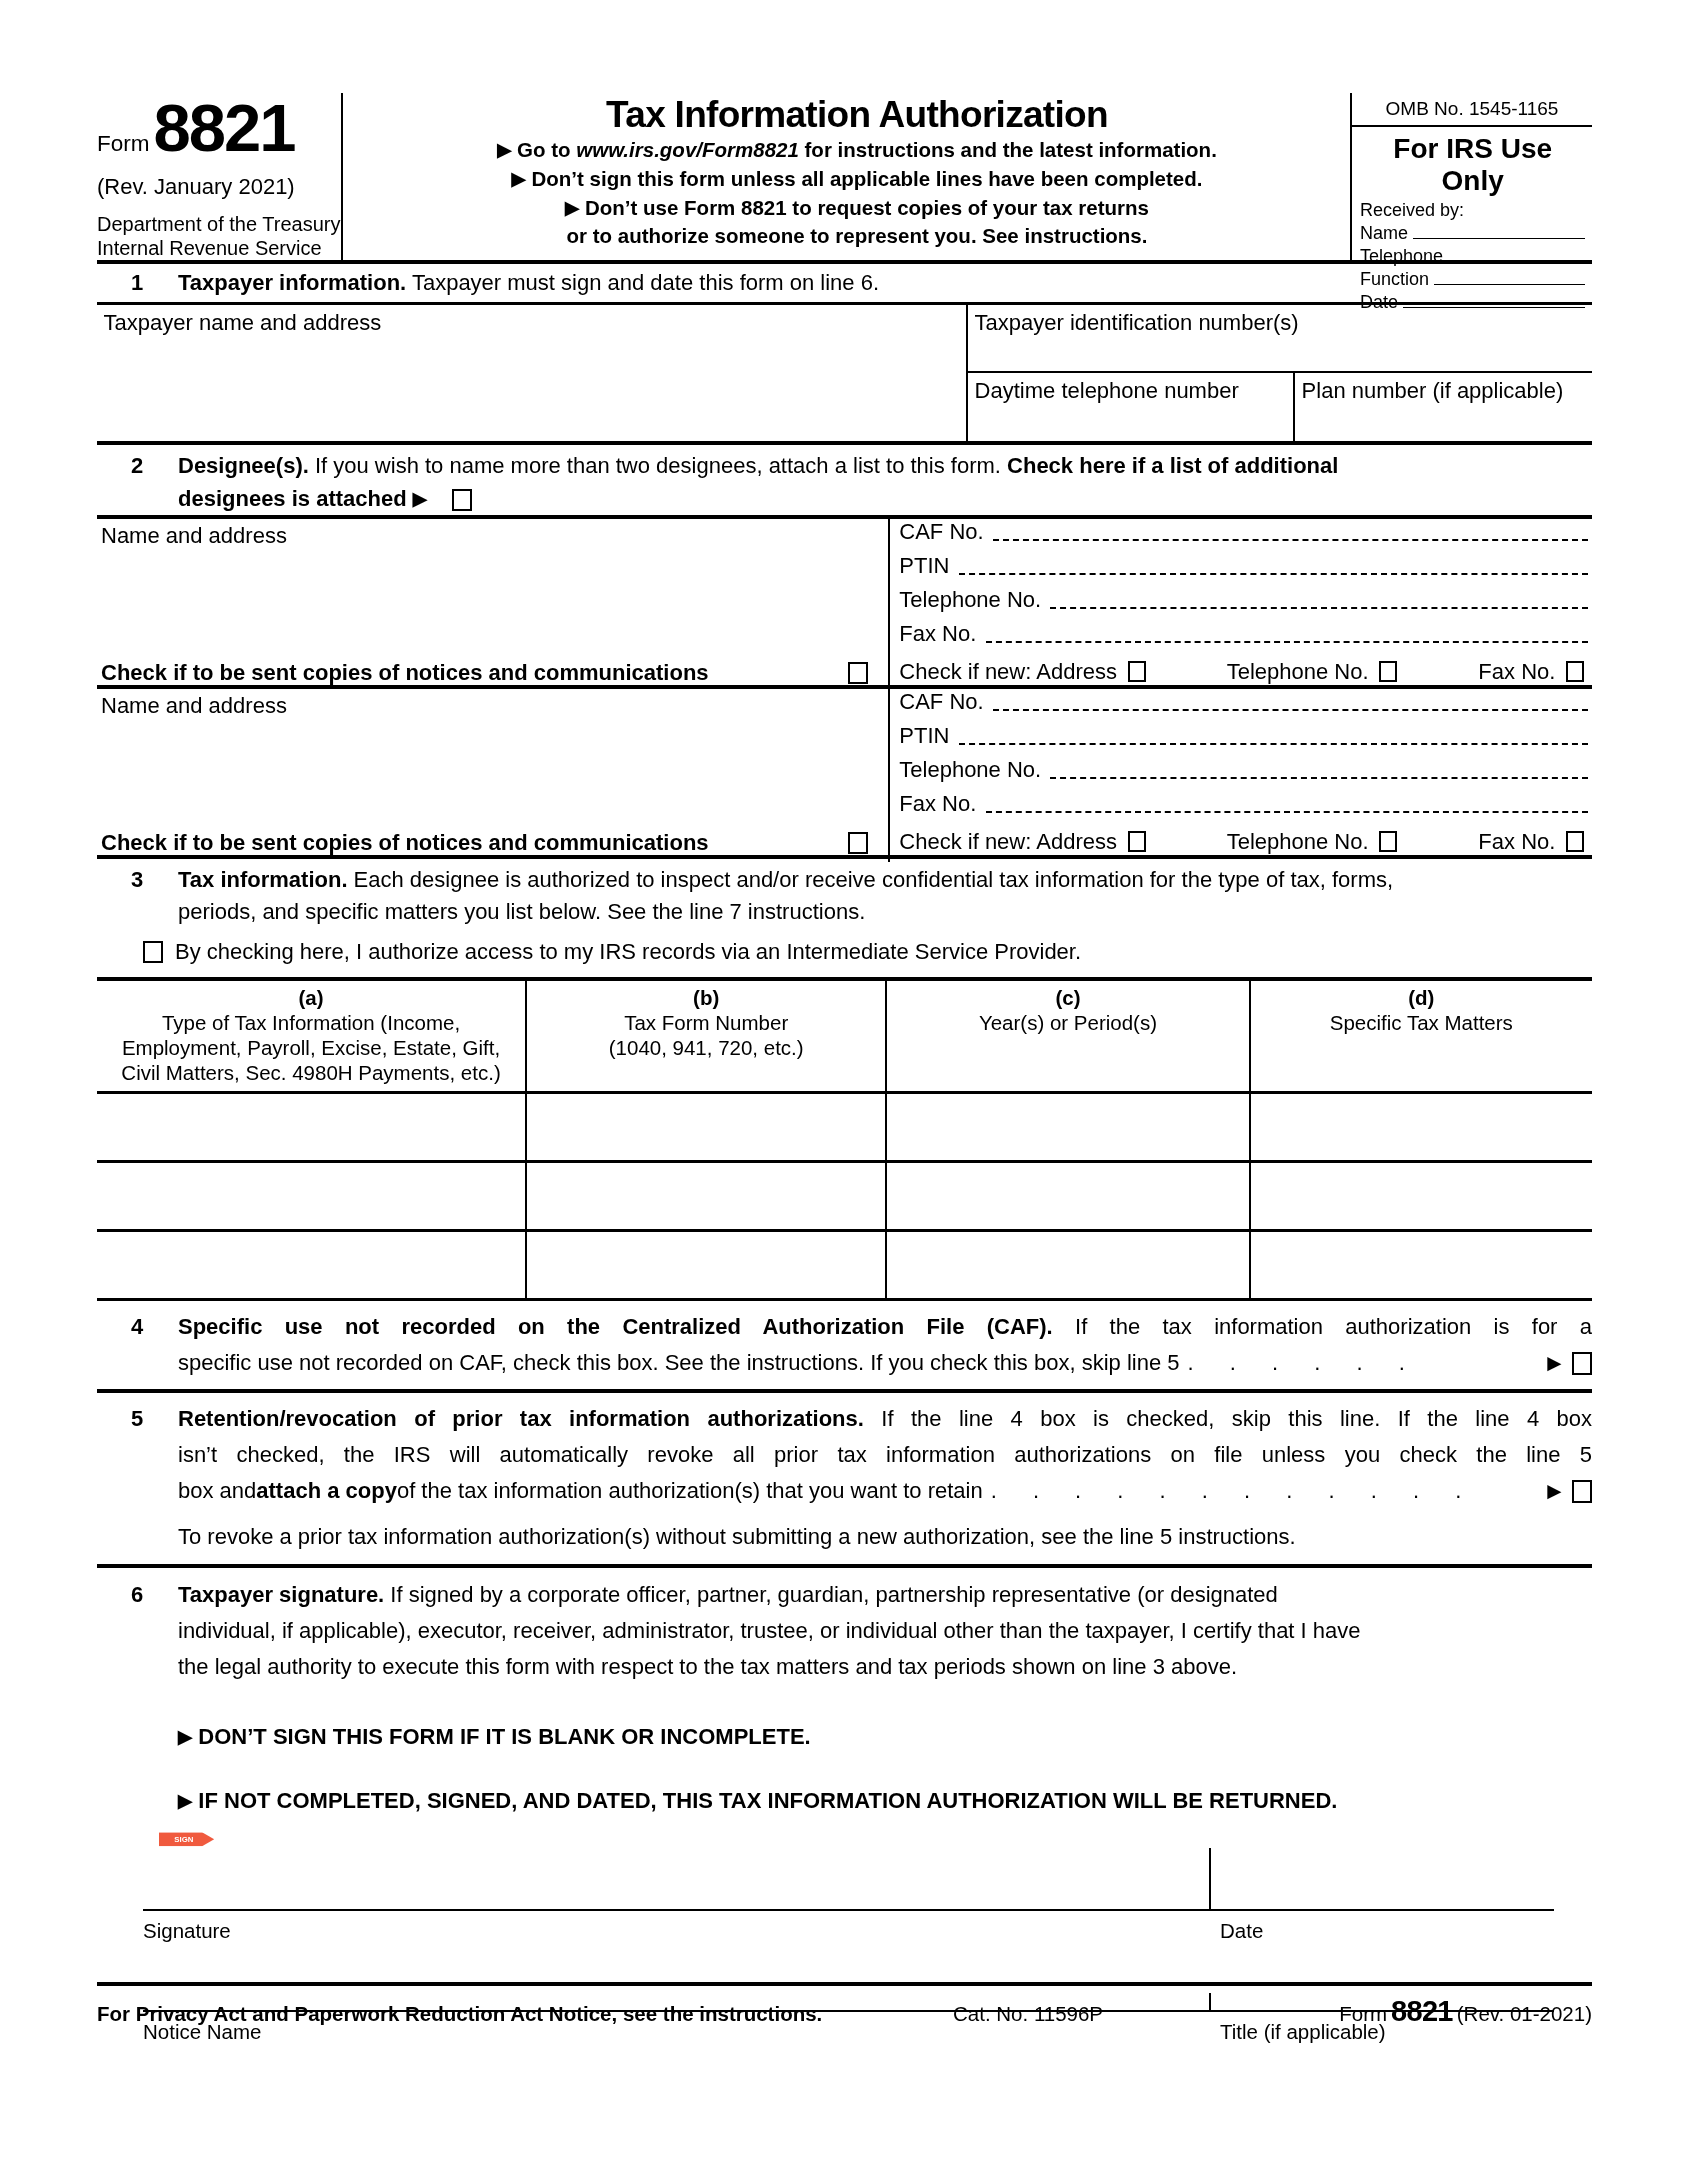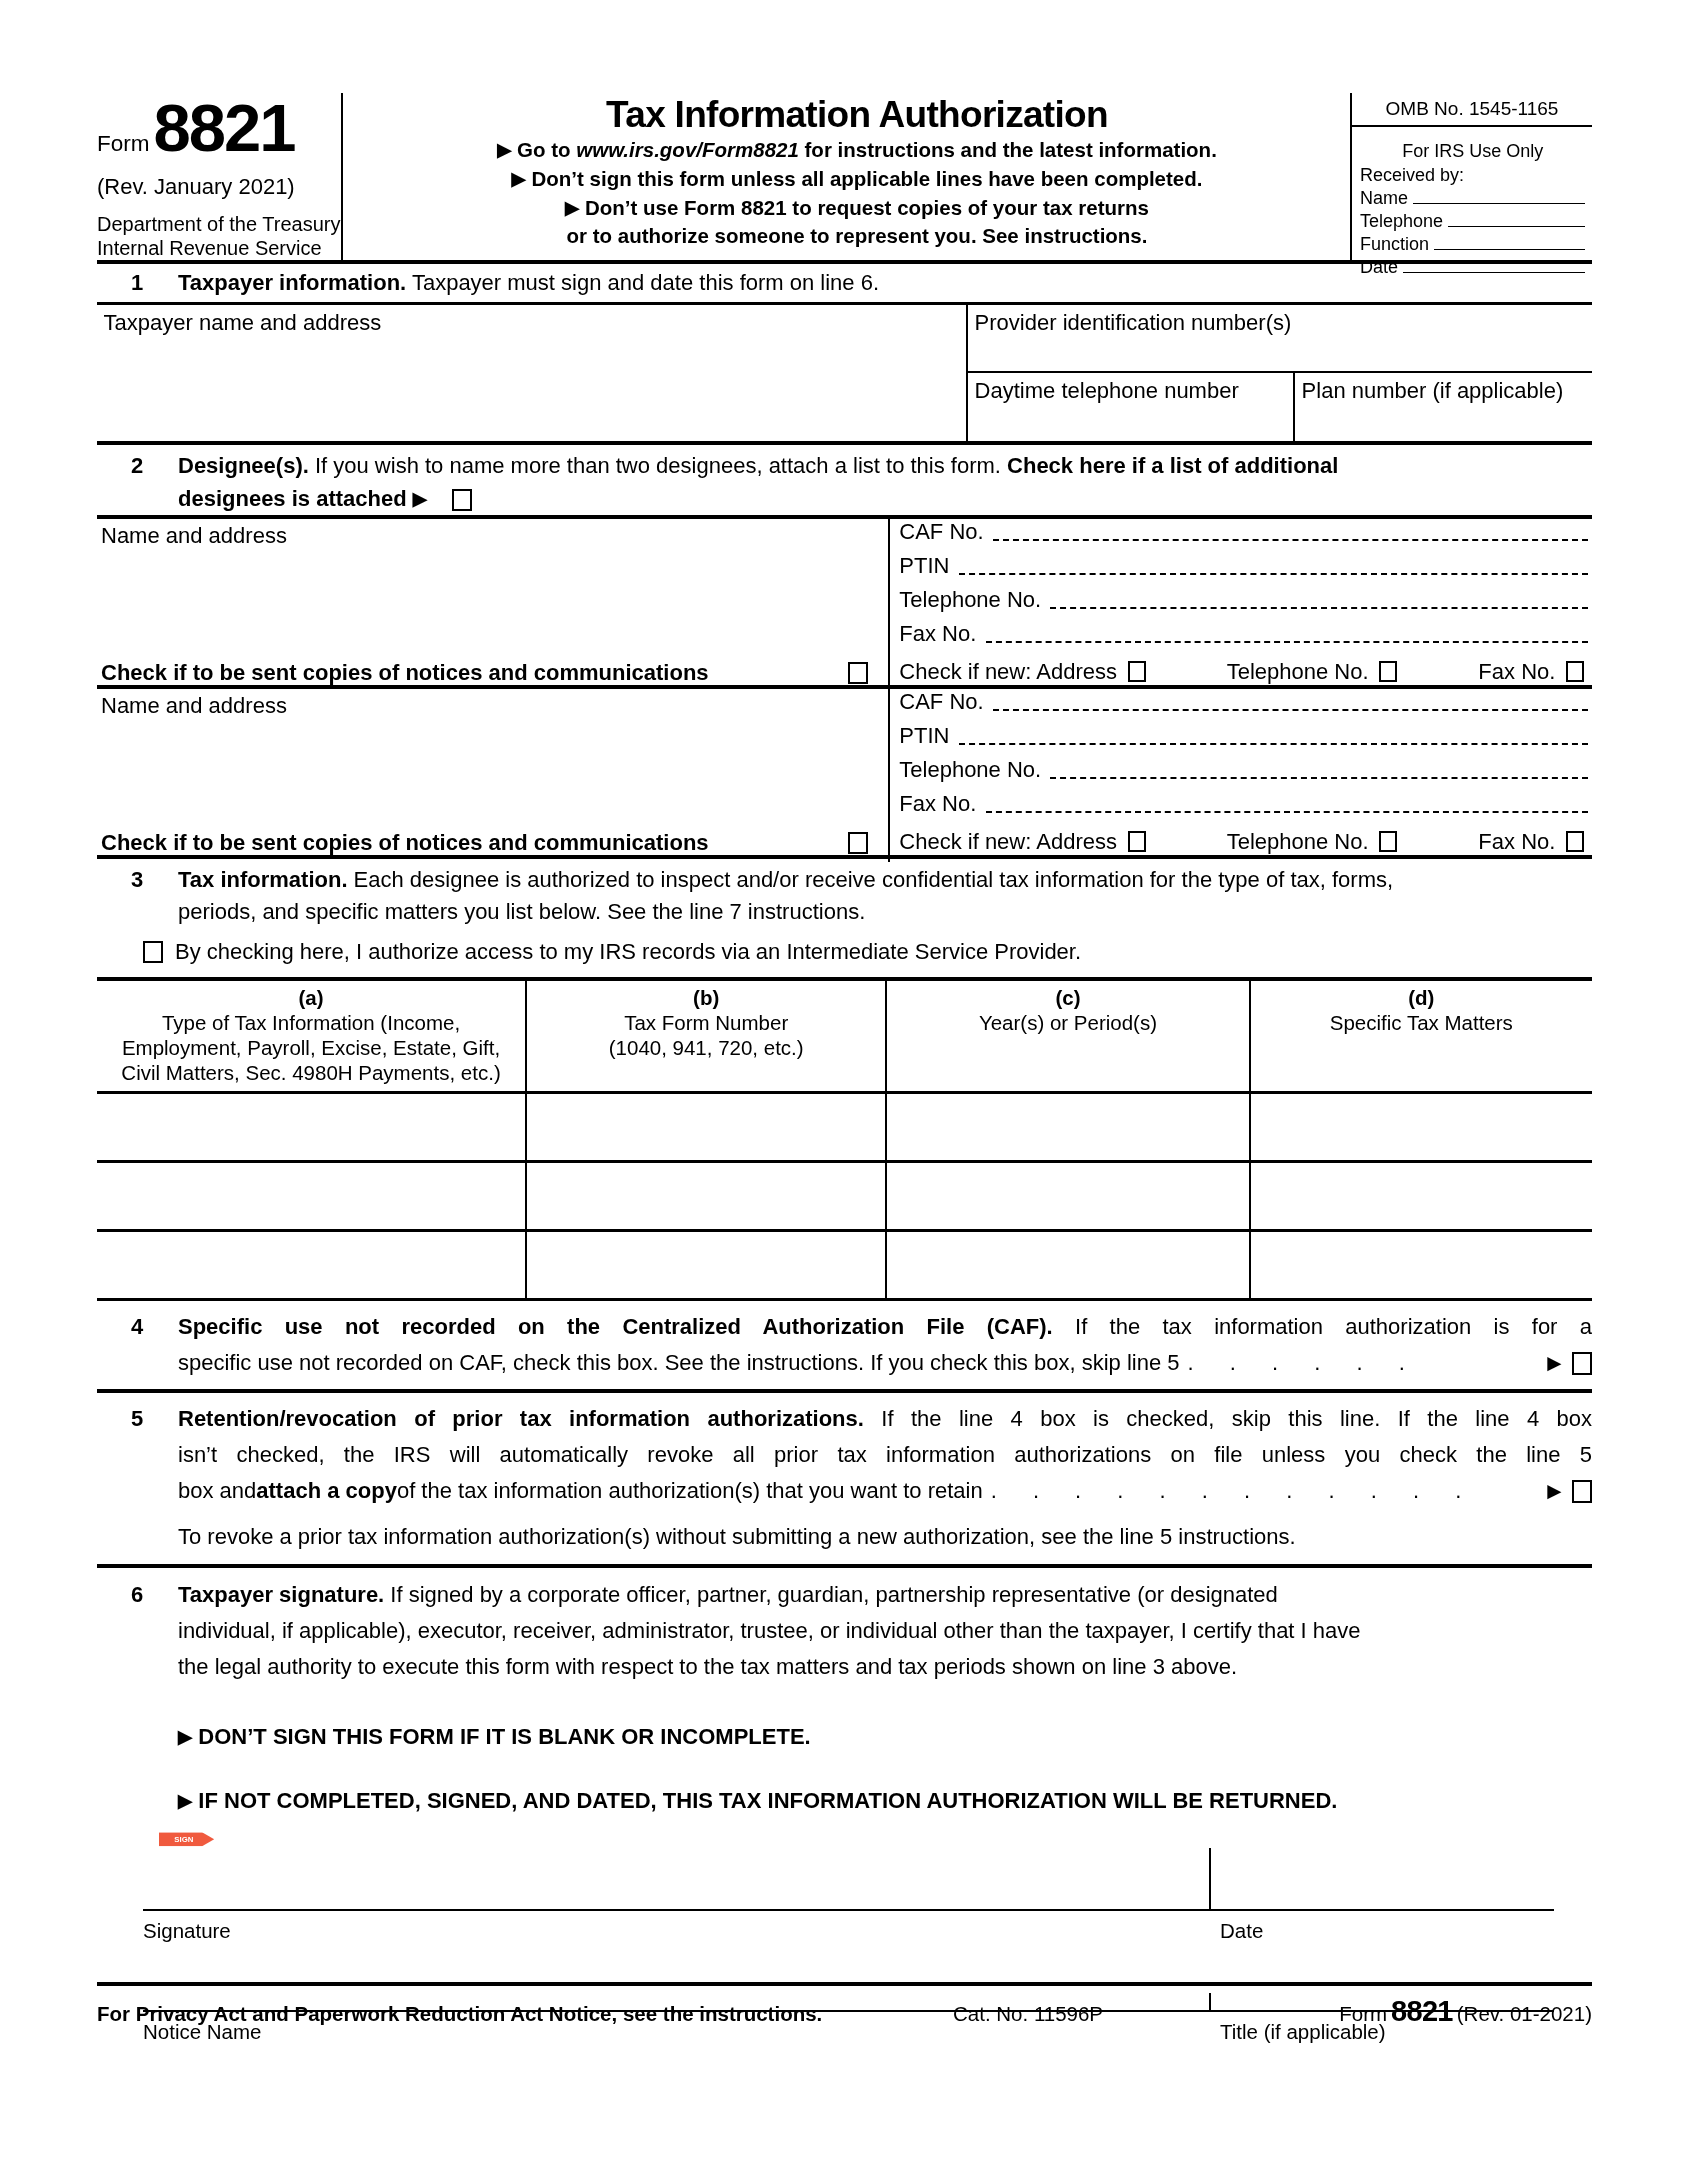--- a/index.html
+++ b/index.html
@@ -22,21 +22,21 @@
   .form-num{font-size:67px;font-weight:bold;letter-spacing:-2px;line-height:0.95;margin-left:4px;}
   .rev{font-size:22px;margin-top:14.6px;}
   .dept{font-size:20px;margin-top:12px;line-height:24.5px;}
   .hdr-center{flex:1;text-align:center;padding-top:1.3px;margin-left:21px;}
   .title{font-size:37px;font-weight:bold;letter-spacing:-0.7px;}
   .iline{font-size:20.5px;font-weight:bold;line-height:28.4px;}
   .iline:first-of-type{margin-top:5.3px;}
   .hdr-right{width:242px;border-left:2.6px solid #000;box-sizing:border-box;display:flex;flex-direction:column;font-size:18px;}
   .omb{font-size:19px;text-align:center;padding:5.3px 0 4.6px;}
   .irs-box{border-top:2px solid #000;flex:1;display:flex;flex-direction:column;padding:1.3px 6.6px 4px 8px;}
-  .irs-title{font-weight:normal;text-align:center;font-size:18px;padding:13px 0 0;}
+  .irs-title{font-weight:bold;text-align:center;font-size:28px;padding:5px 0 0;}
   .irs-recv{margin-top:3.3px;}
   .irs-field{display:flex;align-items:baseline;flex:1;}
   .irs-field .ul{flex:1;border-bottom:1.3px solid #000;margin-left:5.3px;height:17px;}
 
   
   .sec{display:flex;padding-left:34px;line-height:36px;}
   .sec-num{flex:0 0 30px;font-weight:bold;}
   .sec-body{flex:1;margin-left:17px;}
 
   .sec1{border-bottom:3.3px solid #000;padding-top:4px;padding-bottom:4.6px;line-height:29px;}
@@ -192,21 +192,21 @@
     <div class="sec-body">
       <span class="b">Taxpayer information.</span><span> Taxpayer must sign and date this form on line 6.</span>
     </div>
   </div>
 
   <div class="tp-grid">
     <div class="tp-name">
       <span>Taxpayer name and address</span>
     </div>
     <div class="tp-tin">
-      <span>Provider identification number(s)</span>
+      <span>Taxpayer identification number(s)</span>
     </div>
     <div class="tp-phone">
       <span>Daytime telephone number</span>
     </div>
     <div class="tp-plan">
       <span>Plan number (if applicable)</span>
     </div>
   </div>
 
   

